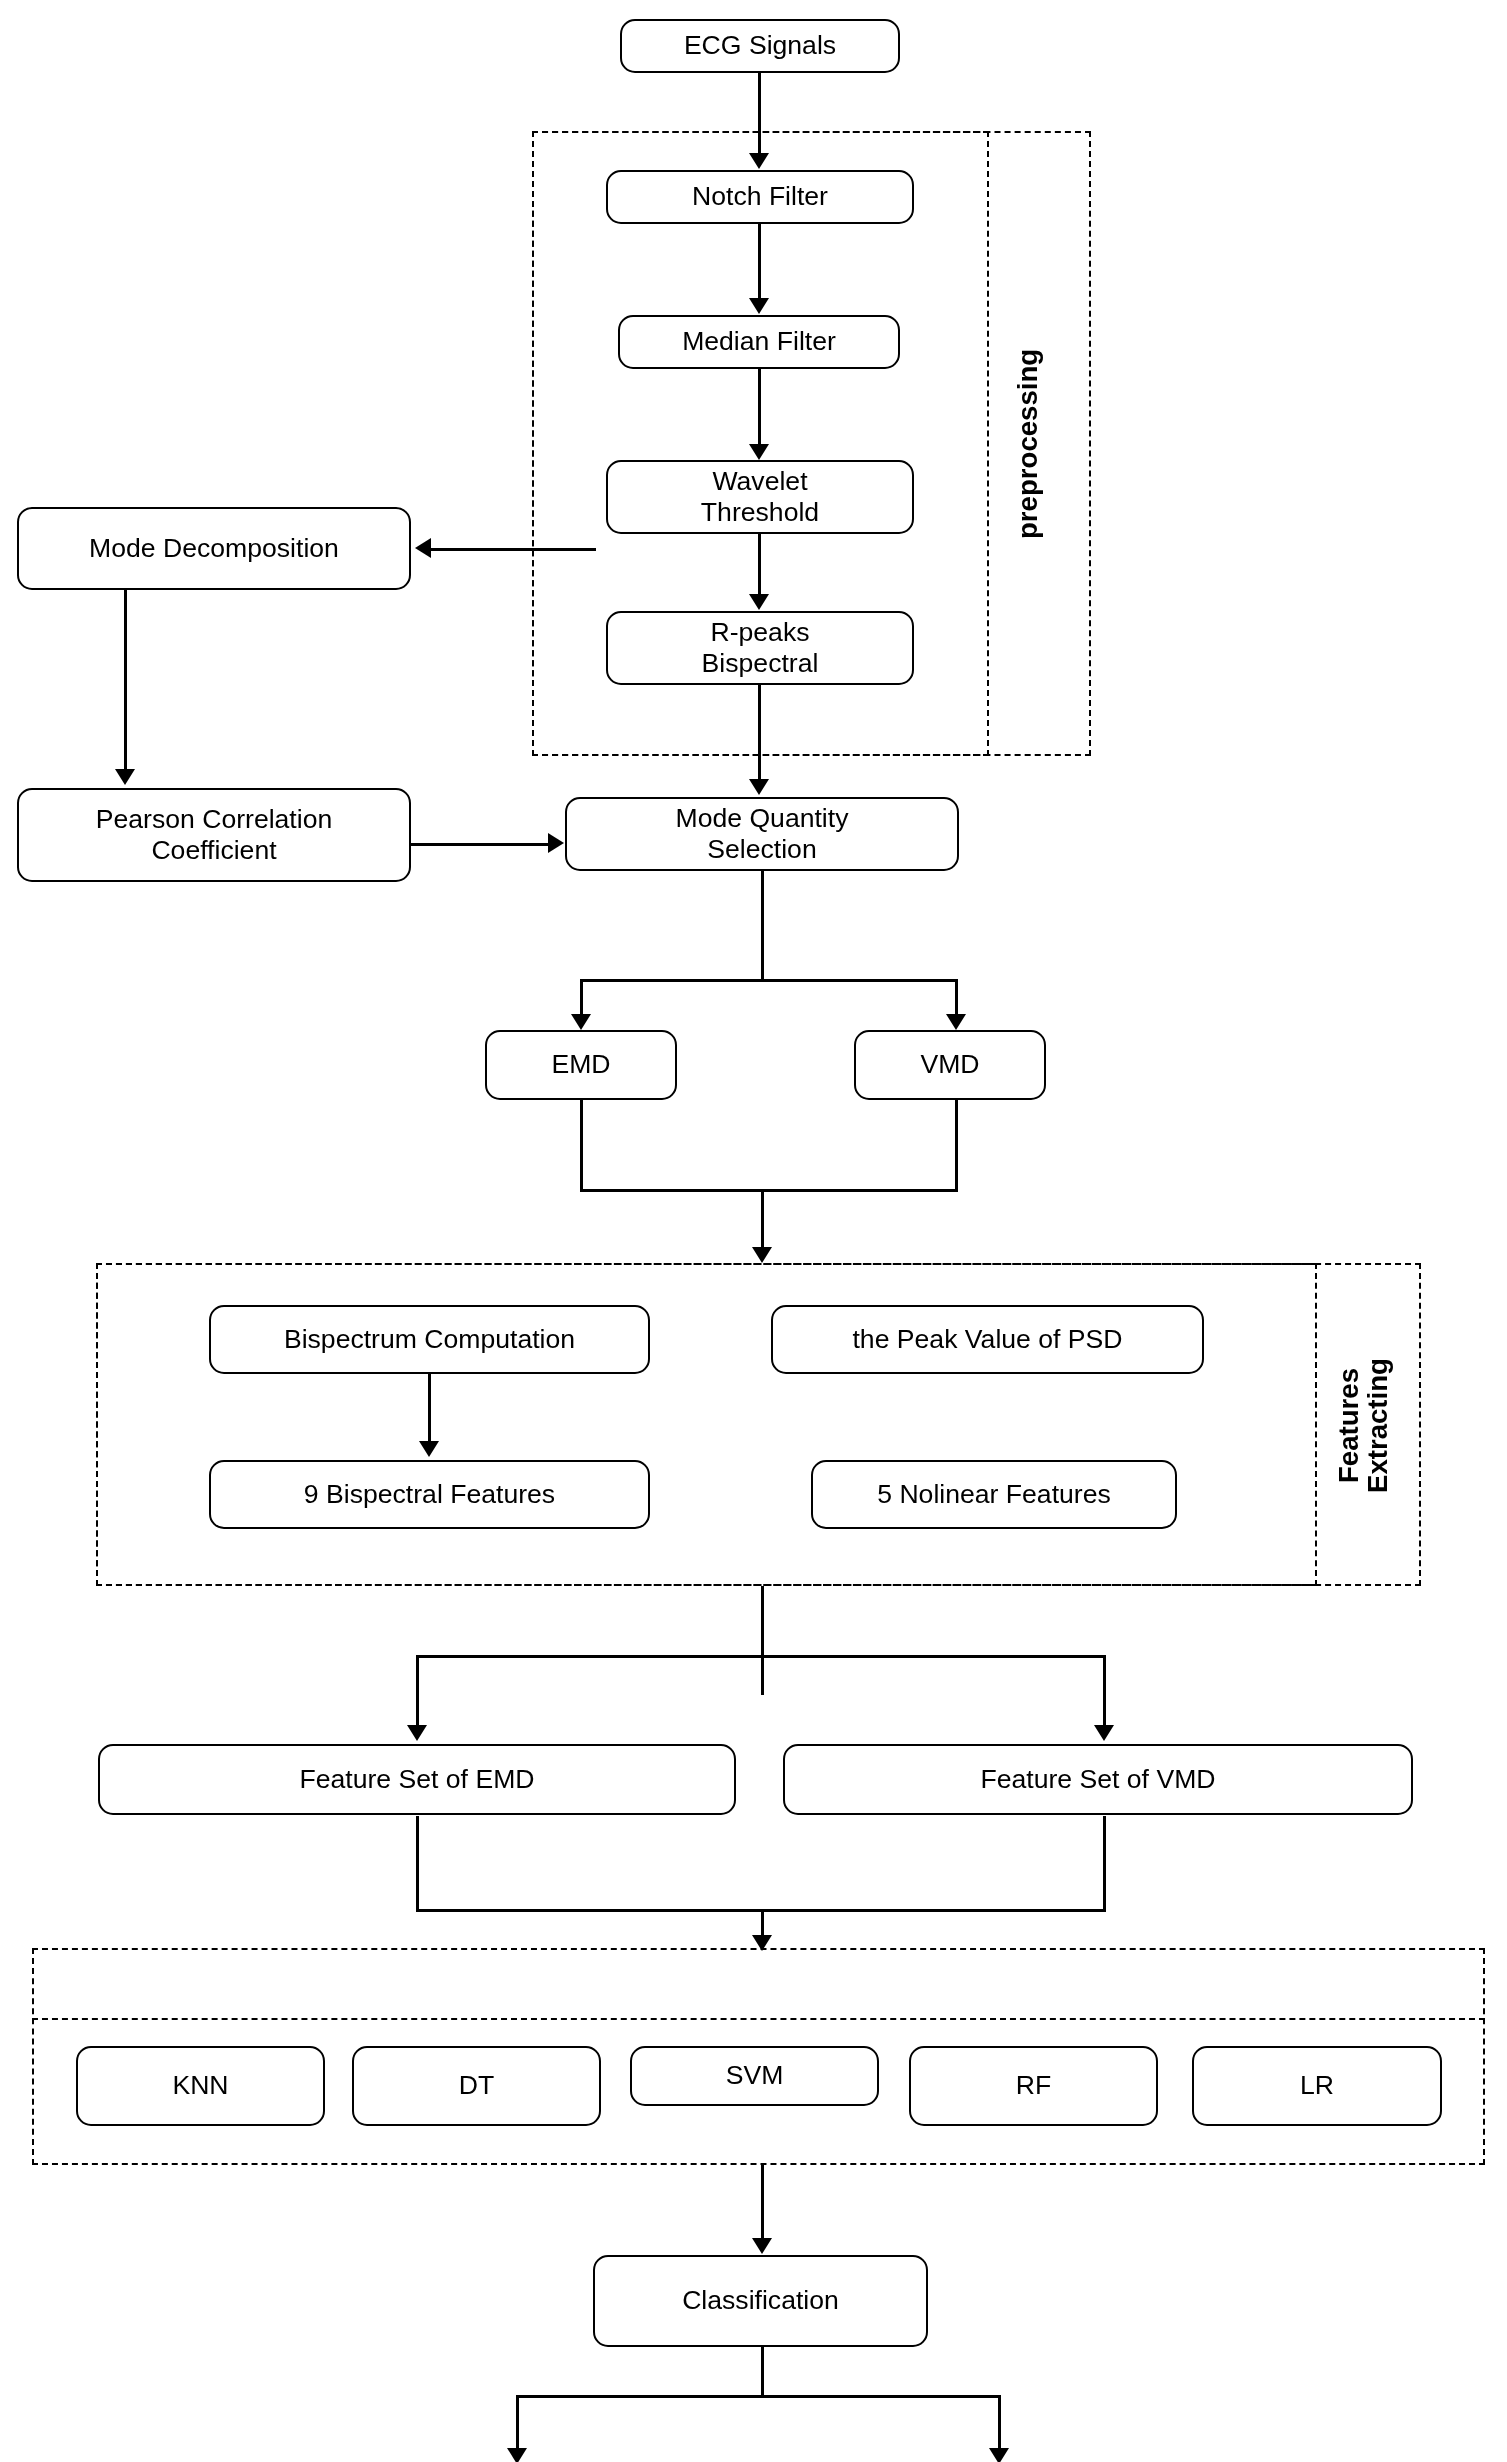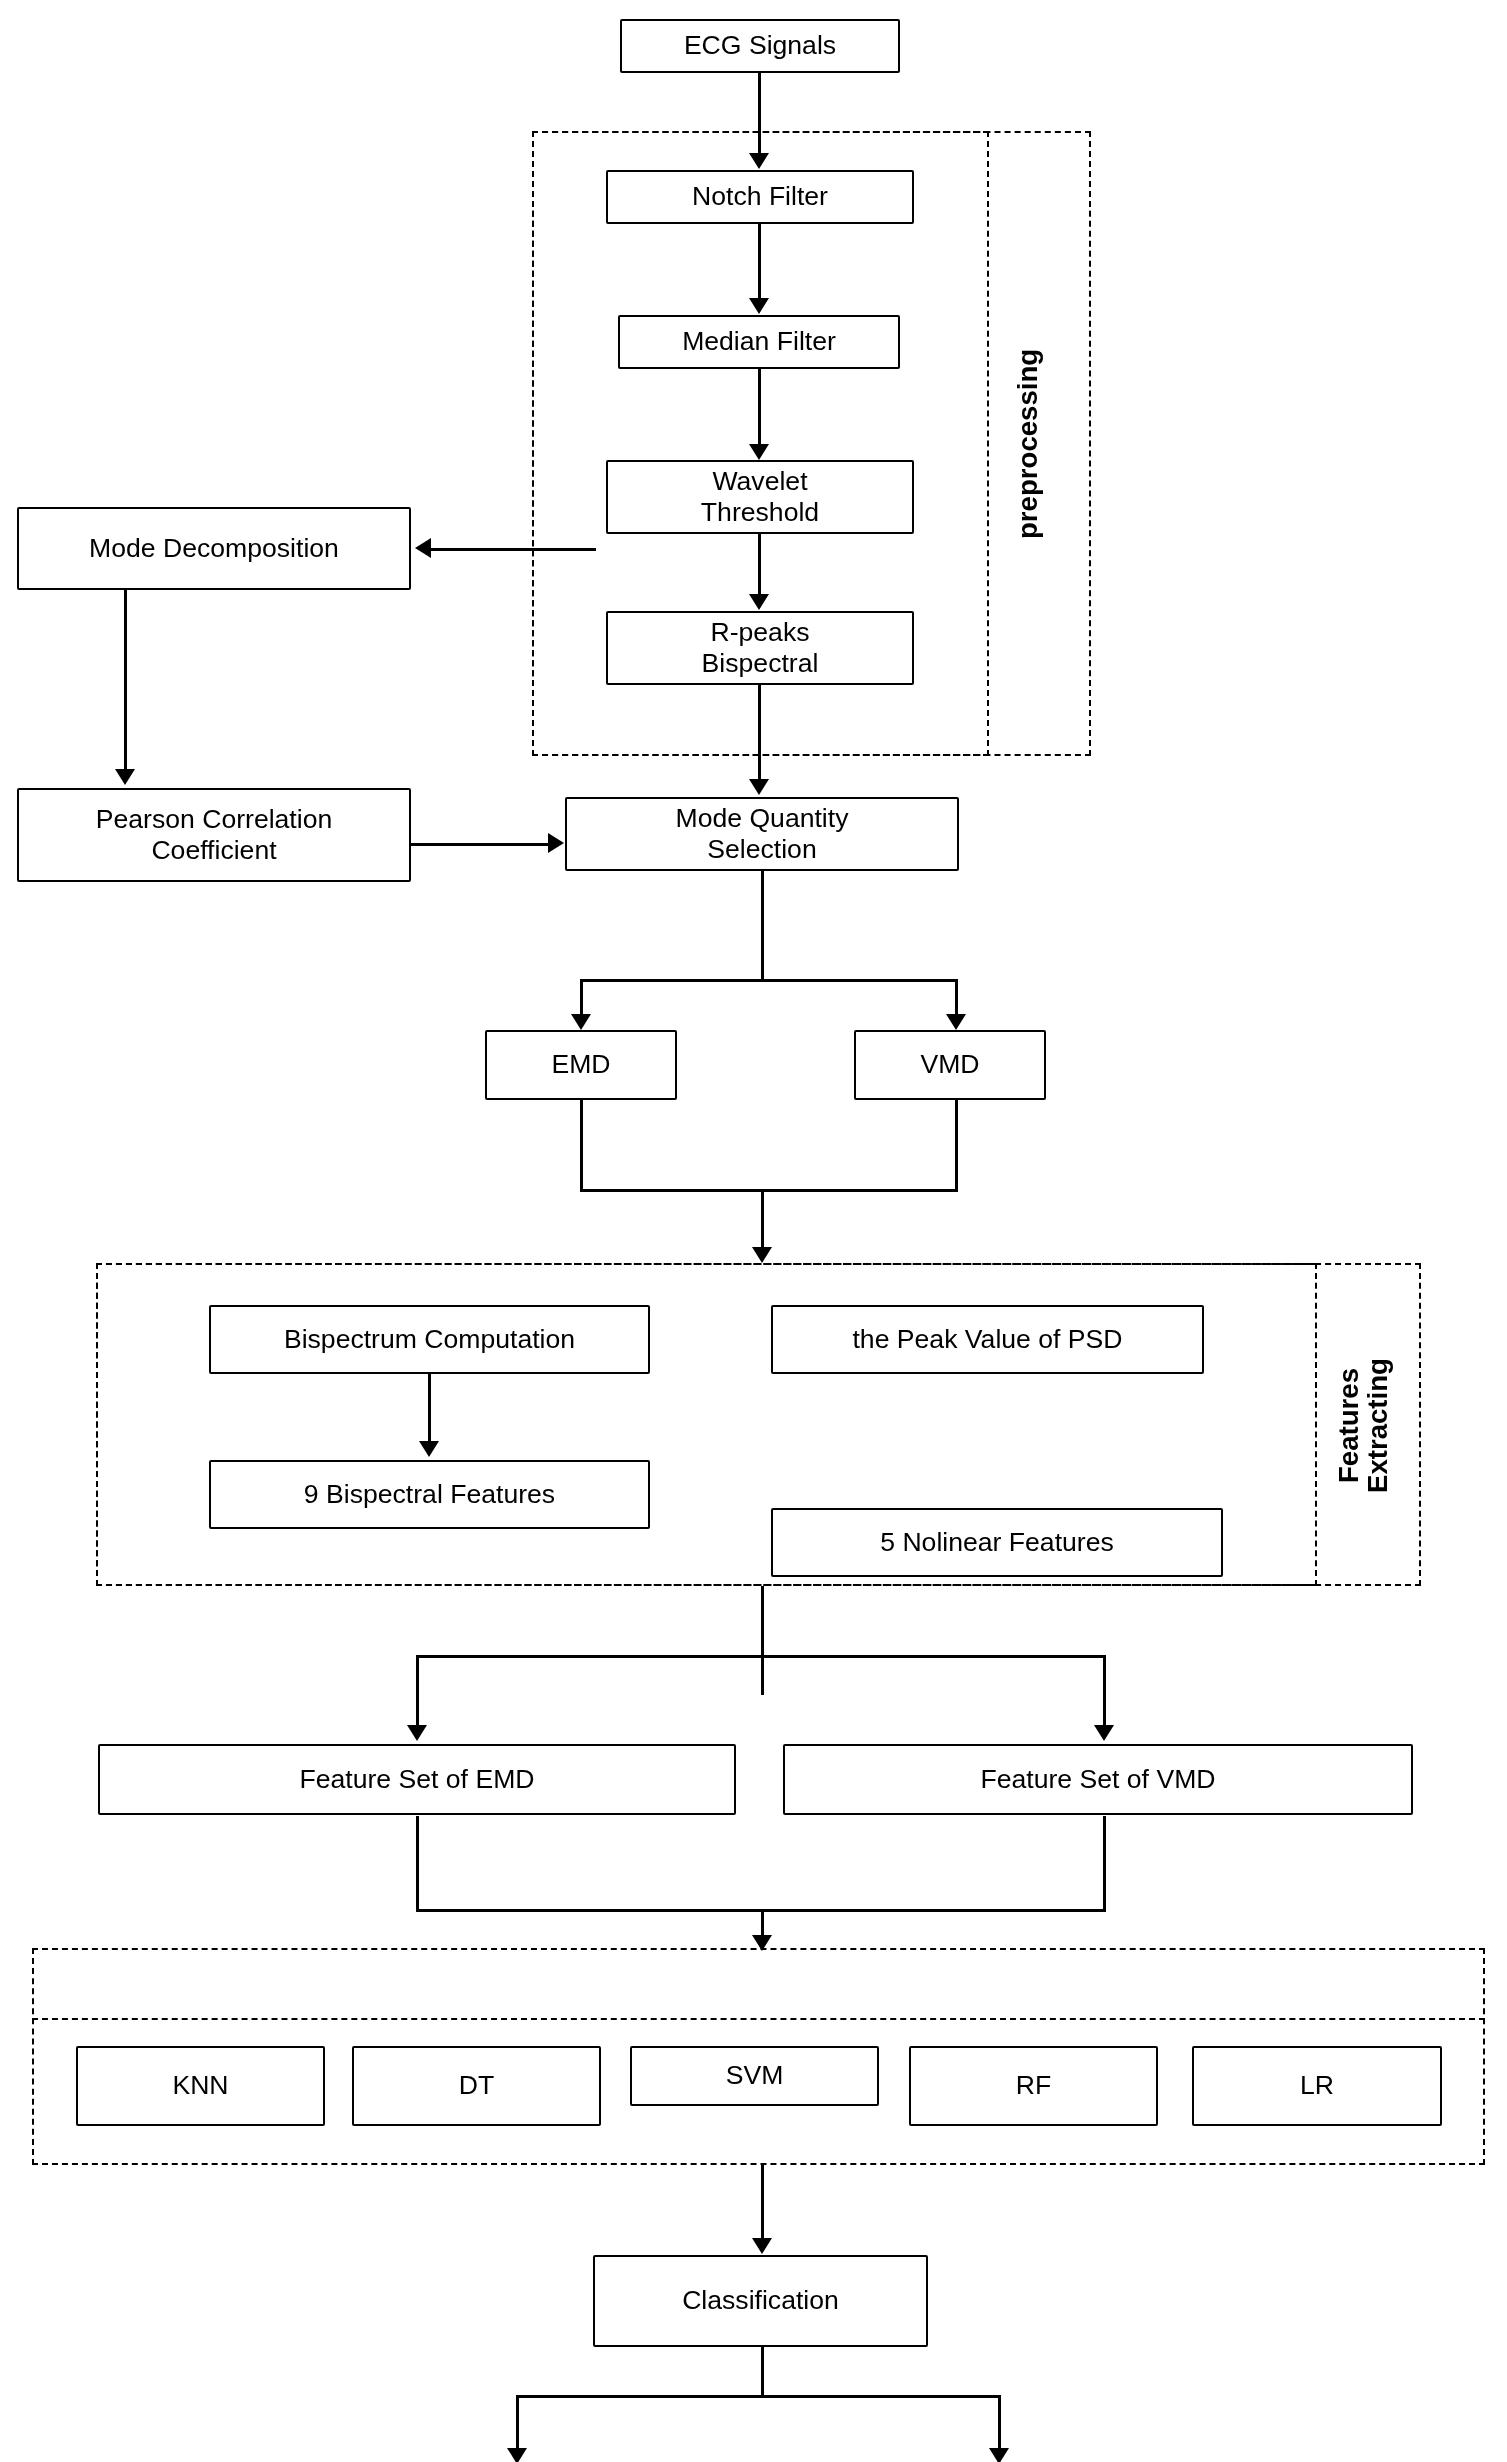--- a/index.html
+++ b/index.html
@@ -3,21 +3,21 @@
 <meta charset="utf-8">
 <style>
   html,body{margin:0;padding:0;background:#ffffff;}
   body{font-family:"Liberation Sans", sans-serif;}
   #canvas{position:relative;width:1507px;height:2566px;background:#ffffff;overflow:hidden;}
 
   .node{
     position:absolute;
     box-sizing:border-box;
     border:2px solid #000000;
-    border-radius:2px;
+    border-radius:15px;
     background:#ffffff;
     display:flex;
     align-items:center;
     justify-content:center;
     text-align:center;
     color:#000000;
     font-size:26.6px;
     line-height:1.18;
     padding:2px 4.9px;
     z-index:3;
@@ -112,21 +112,21 @@
   <div class="node" style="left:485px;top:1030px;width:192px;height:70px;">EMD</div>
 
   <div class="node" style="left:854px;top:1030px;width:192px;height:70px;">VMD</div>
 
   <div class="node" style="left:209px;top:1305px;width:441px;height:69px;">Bispectrum Computation</div>
 
   <div class="node" style="left:771px;top:1305px;width:433px;height:69px;">the Peak Value of PSD</div>
 
   <div class="node" style="left:209px;top:1460px;width:441px;height:69px;">9 Bispectral Features</div>
 
-  <div class="node" style="left:771px;top:1460px;width:452px;height:69px;margin-top:48px;">5 Nolinear Features</div>
+  <div class="node" style="left:811px;top:1460px;width:366px;height:69px;">5 Nolinear Features</div>
 
   <div class="node" style="left:98px;top:1744px;width:638px;height:71px;">Feature Set of EMD</div>
 
   <div class="node" style="left:783px;top:1744px;width:630px;height:71px;">Feature Set of VMD</div>
 
   <div class="node" style="left:76px;top:2046px;width:249px;height:80px;">KNN</div>
   <div class="node" style="left:352px;top:2046px;width:249px;height:80px;">DT</div>
   <div class="node" style="left:630px;top:2046px;width:249px;height:60px;">SVM</div>
   <div class="node" style="left:909px;top:2046px;width:249px;height:80px;">RF</div>
   <div class="node" style="left:1192px;top:2046px;width:250px;height:80px;">LR</div>

